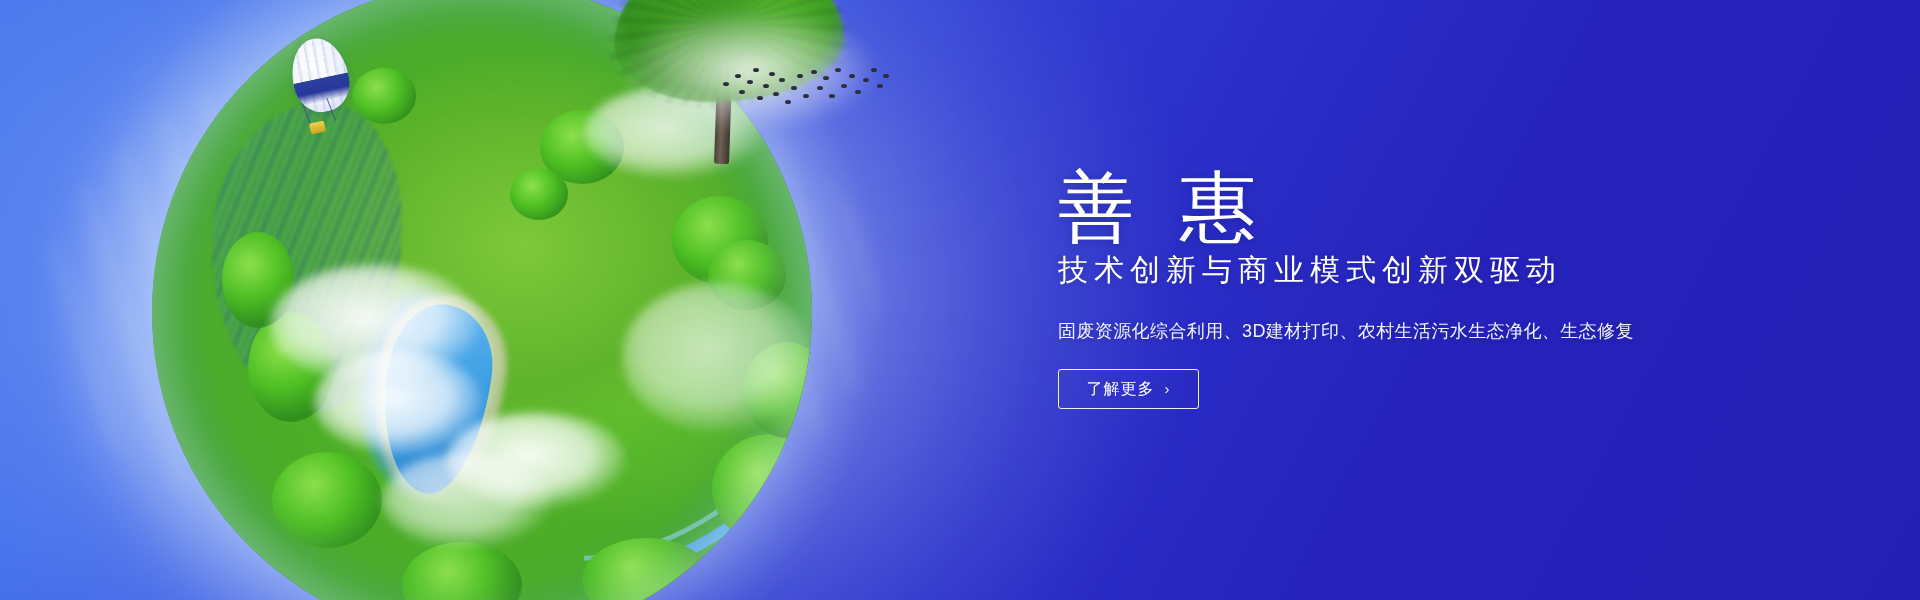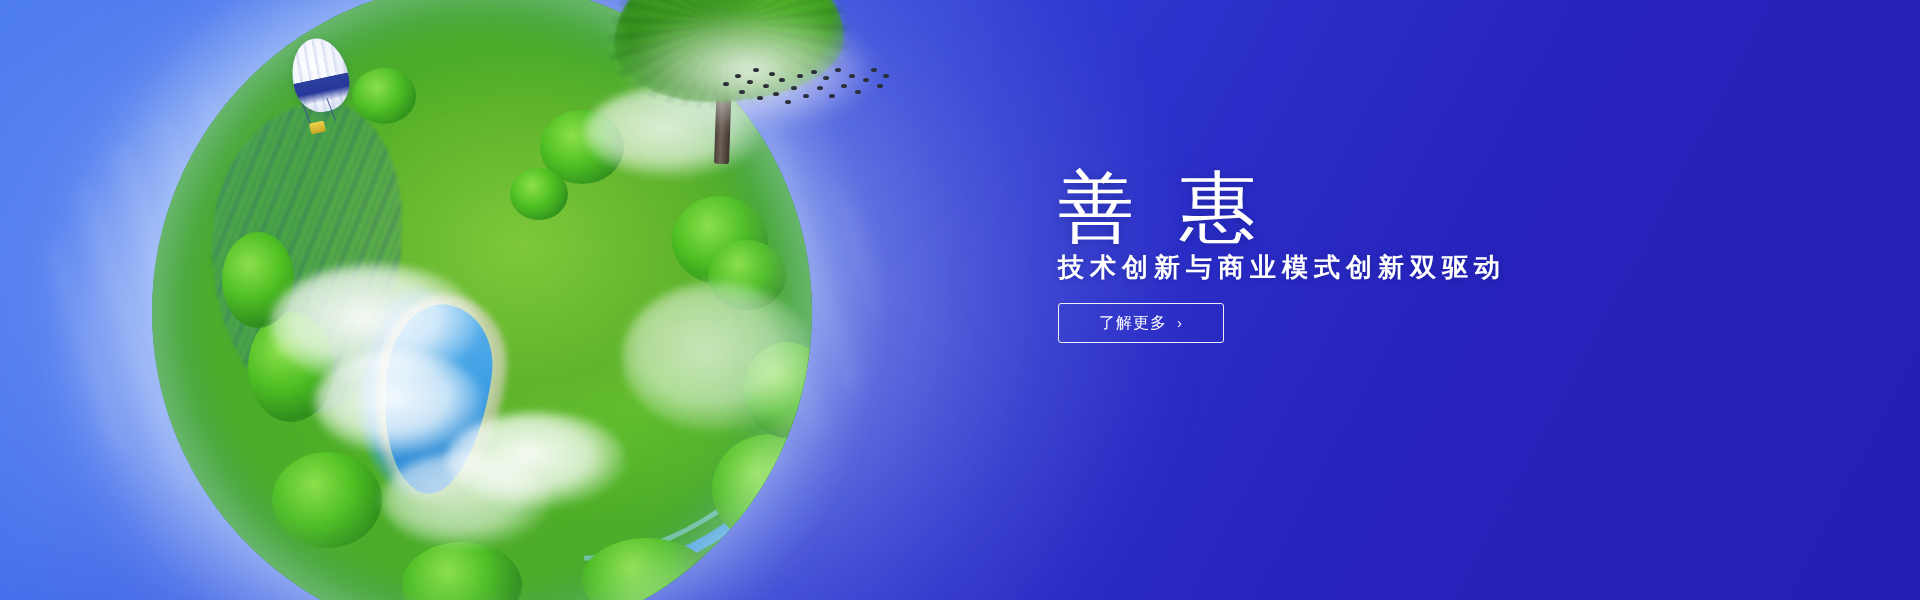--- a/index.html
+++ b/index.html
@@ -277,41 +277,41 @@
     letter-spacing: 6px;
     padding-left: 6px;
     position: relative;
     top: -6px;
     text-shadow: 0 2px 8px rgba(10,20,90,.30);
   }
   .hl-gap { width: 46px; }
 
   .subtitle {
     color: #ffffff;
-    font-size: 26px;
+    font-size: 30px;
     letter-spacing: 6px;
-    font-weight: 700;
-    margin-bottom: 18px;
+    font-weight: 400;
+    margin-bottom: 28px;
     text-shadow: 0 1px 6px rgba(10,20,90,.30);
   }
   .desc {
     color: #f2f5ff;
     font-size: 18px;
     letter-spacing: 0.4px;
     font-weight: 400;
     margin-bottom: 26px;
     text-shadow: 0 1px 5px rgba(10,20,90,.30);
   }
   .cta {
     display: inline-flex;
     align-items: center;
     justify-content: center;
     gap: 10px;
     box-sizing: border-box;
-    width: 166px;
+    width: 141px;
     height: 40px;
     border: 1px solid rgba(255,255,255,0.92);
     border-radius: 3px;
     color: #ffffff;
     font-size: 16px;
     letter-spacing: 1px;
     background: transparent;
     cursor: pointer;
     user-select: none;
   }
@@ -414,20 +414,21 @@
   <div class="content">
 
     <div class="headline">
       <span class="hl-big">善</span>
       <span class="hl-gap"></span>
       <span class="hl-big">惠</span>
     </div>
 
     <div class="subtitle">技术创新与商业模式创新双驱动</div>
 
+    <div class="desc">固废资源化综合利用、3D建材打印、农村生活污水生态净化、生态修复</div>
 
     <div class="cta">
       <span>了解更多</span>
       <span class="chev">›</span>
     </div>
 
   </div>
 </div>
 
 </body></html>

